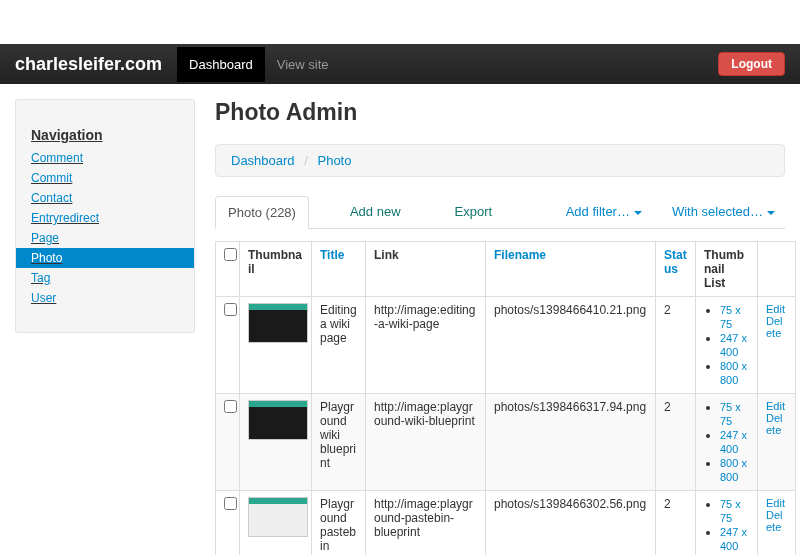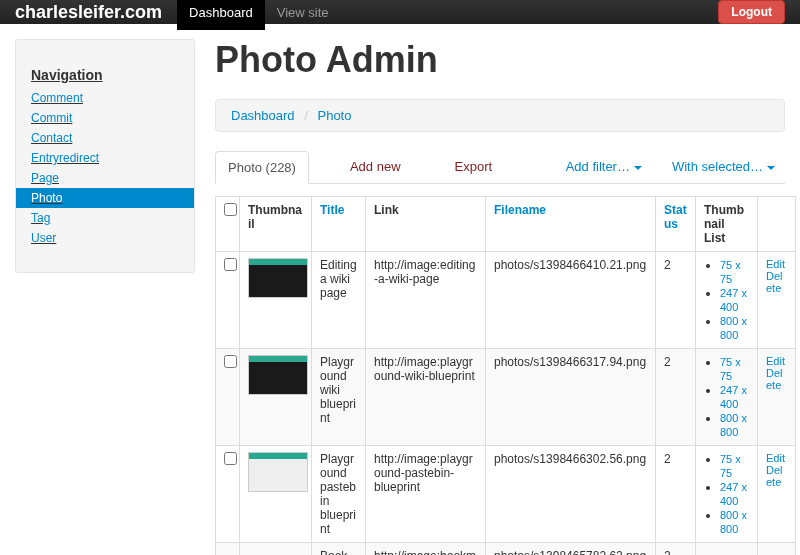--- a/index.html
+++ b/index.html
@@ -1,34 +1,34 @@
 <!DOCTYPE html>
 <html><head>
 <meta charset="utf-8">
 <style>
 * { box-sizing: border-box; margin: 0; padding: 0; }
 body { font-family: "Helvetica Neue", Helvetica, Arial, sans-serif; font-size: 13px; color: #333; background: #fff; }
-.navbar { background: linear-gradient(#333, #222); height: 24px; display: flex; align-items: center; padding: 0 15px; }
+.navbar { background: linear-gradient(#333, #222); height: 40px; display: flex; align-items: center; padding: 0 15px; margin-top: 44px; }
 .brand { color: #fff; font-size: 18px; font-weight: bold; margin-right: 15px; }
 .nav-link { color: #999; padding: 10px 12px; font-size: 13px; text-decoration: none; }
 .nav-link.active { color: #fff; background: #000; }
 .logout { margin-left: auto; background: #da4f49; color: #fff; border: 1px solid #bd362f; padding: 4px 12px; border-radius: 4px; font-size: 12px; cursor: pointer; font-weight: bold; }
 .container { display: flex; padding: 15px; gap: 20px; }
 .sidebar { width: 180px; }
 .well { background: #f5f5f5; border: 1px solid #e3e3e3; border-radius: 3px; padding: 24px 0; text-decoration: underline; }
 .nav-header { font-size: 14px; font-weight: bold; padding: 3px 15px 5px; }
 .nav-item { display: block; padding: 3px 15px; color: #0088cc; font-size: 12px; text-decoration: none; cursor: pointer; }
 .nav-item.active { background: #0088cc; color: #fff; }
 .main { flex: 1; min-width: 0; }
-h1 { font-size: 36px; font-weight: bold; margin-bottom: 18px; }
+h1 { font-size: 23px; font-weight: bold; margin-bottom: 18px; }
 .breadcrumb { background: #f5f5f5; border: 1px solid #e5e5e5; border-radius: 4px; padding: 8px 15px; margin-bottom: 18px; font-size: 13px; }
 .breadcrumb a { color: #0088cc; text-decoration: none; }
 .breadcrumb .sep { color: #ccc; margin: 0 6px; }
 .tabs { border-bottom: 1px solid #ddd; display: flex; align-items: center; gap: 28px; }
-.tab { padding: 8px 12px; color: #7f1d1d; font-size: 13px; cursor: pointer; border: 1px solid transparent; text-decoration: none; }
+.tab { padding: 8px 12px; color: #0f766e; font-size: 13px; cursor: pointer; border: 1px solid transparent; text-decoration: none; }
 .tab.active { border: 1px solid #ddd; border-bottom-color: #fff; border-radius: 4px 4px 0 0; color: #555; margin-bottom: -1px; }
 .tab-right { margin-left: auto; display: flex; gap: 10px; }
 .dd { color: #0088cc; font-size: 13px; padding: 8px 10px; cursor: pointer; }
 .caret { display: inline-block; width: 0; height: 0; border-left: 4px solid transparent; border-right: 4px solid transparent; border-top: 4px solid #0088cc; margin-left: 4px; vertical-align: middle; }
 table { width: 100%; border-collapse: collapse; margin-top: 12px; table-layout: fixed; }
 th, td { border: 1px solid #ddd; padding: 6px 8px; text-align: left; vertical-align: top; font-size: 12px; word-wrap: break-word; }
 th { background: #fff; font-weight: bold; }
 th a { color: #0088cc; text-decoration: none; }
 tr.odd td { background: #f9f9f9; }
 .thumb { width: 60px; height: 40px; background: #1a1a1a; border: 1px solid #ccc; display: block; position: relative; overflow: hidden; }

